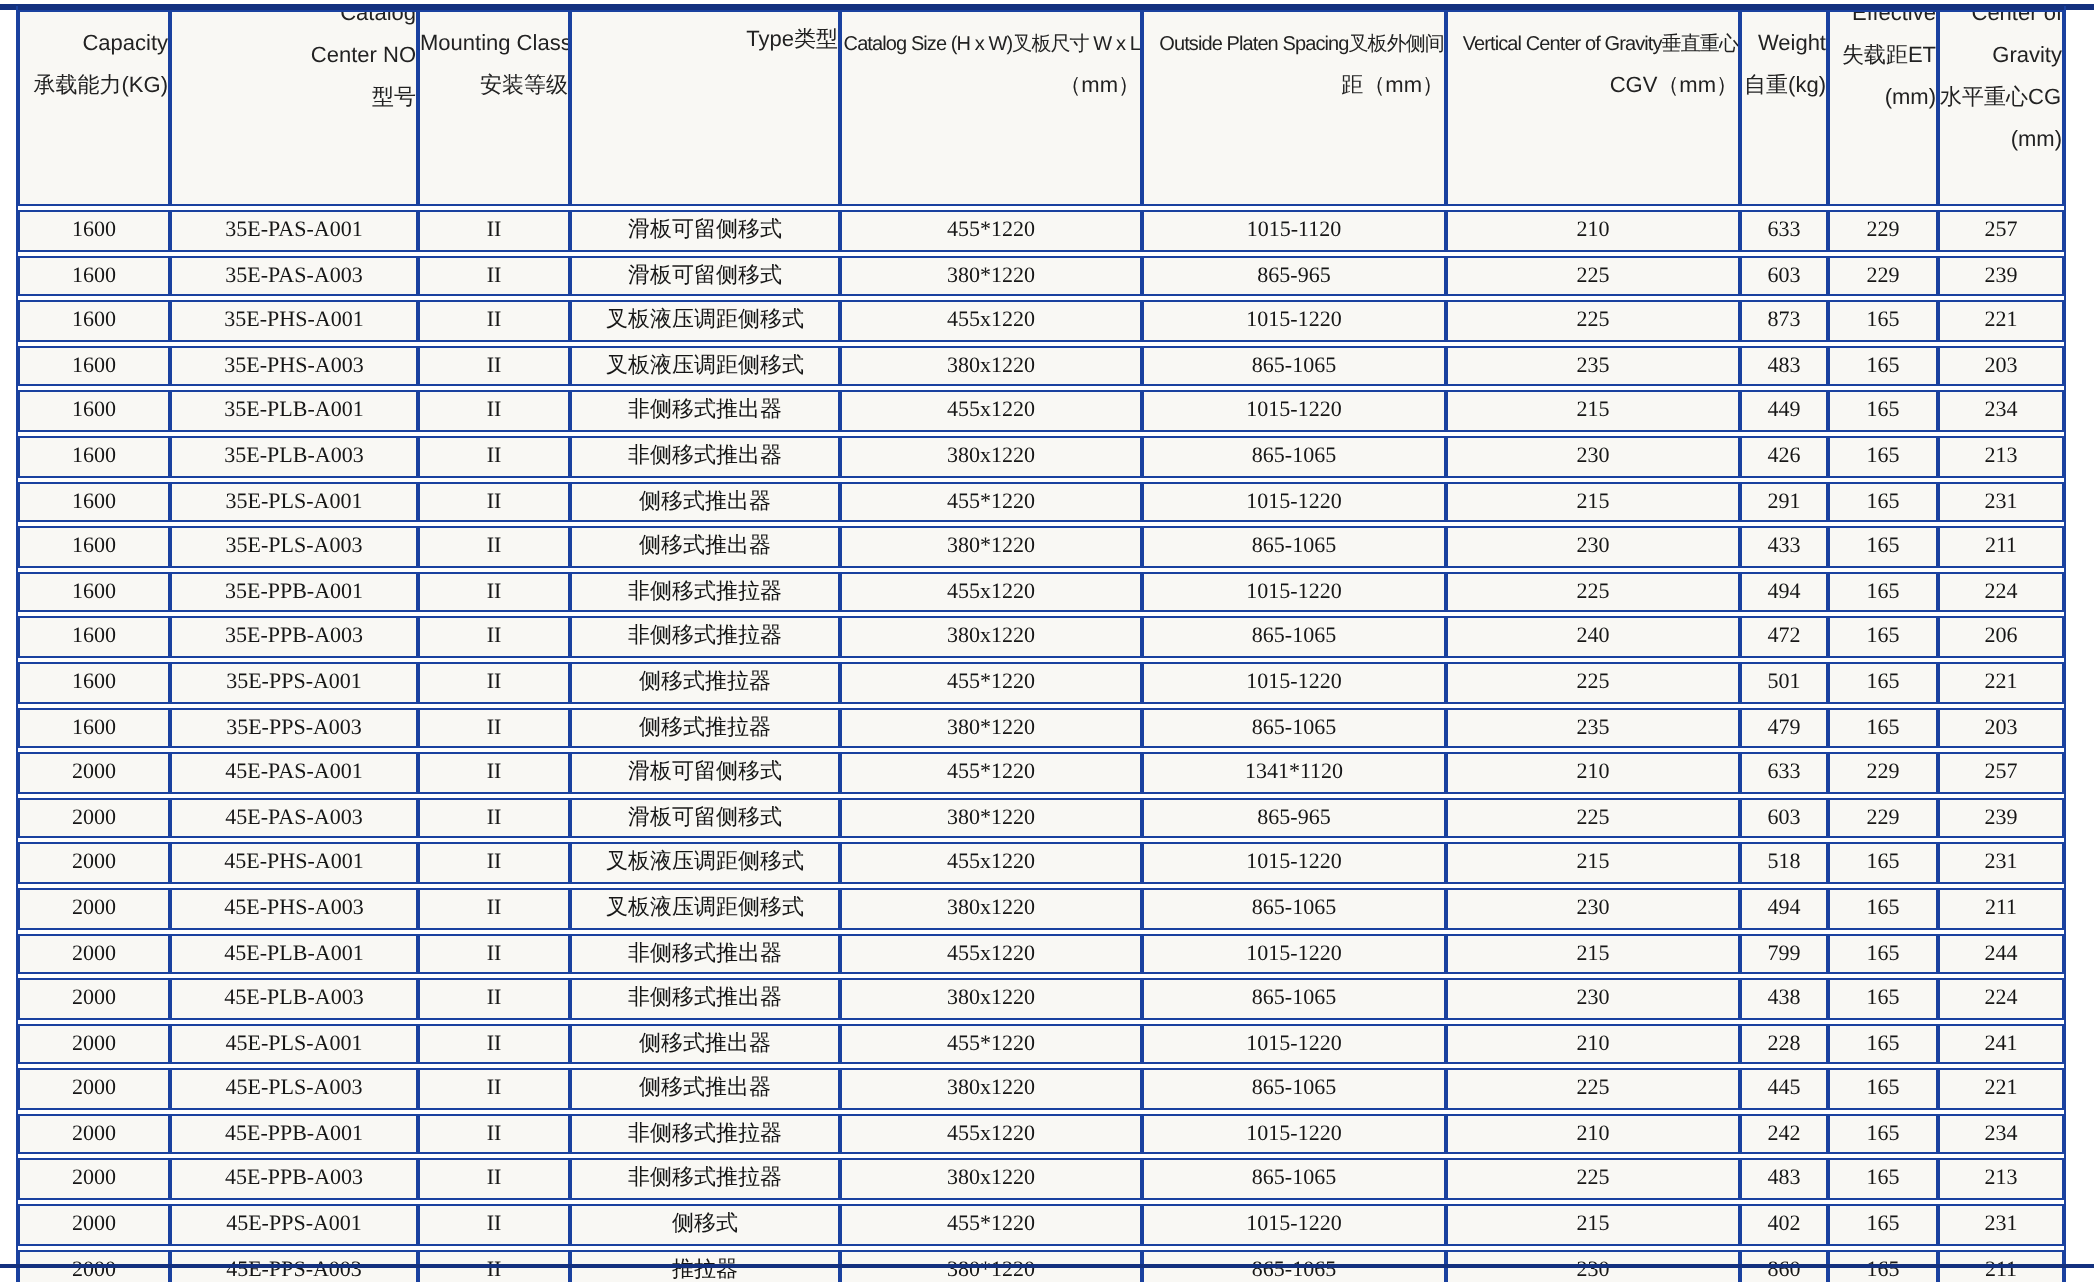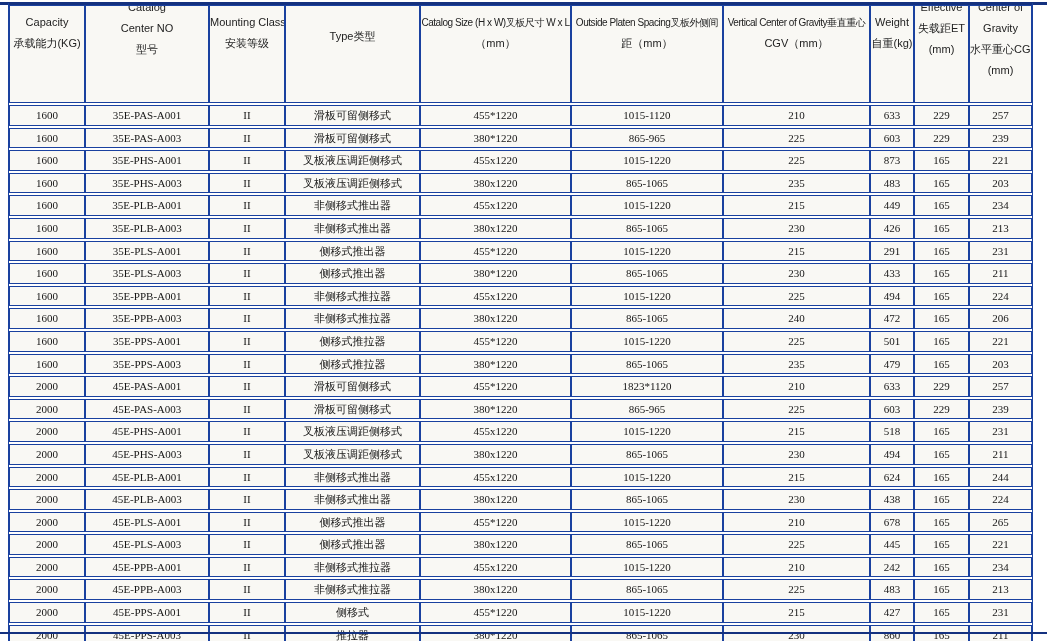--- a/index.html
+++ b/index.html
@@ -17,32 +17,32 @@
   }
   col.c1{width:76px}  col.c2{width:124px} col.c3{width:76px}  col.c4{width:135px}
   col.c5{width:151px} col.c6{width:152px} col.c7{width:147px} col.c8{width:44px}
   col.c9{width:55px}  col.c10{width:63px}
   th,td{
     box-sizing:border-box;border:1px solid #1a419f;background:#f9f8f4;
     overflow:hidden;padding:0;
   }
   th{
     height:98px;vertical-align:top;font-weight:normal;font-size:11px;
-    color:#222;text-align:center;
+    color:#222;text-align:right;
   }
   td{
     height:18.6px;line-height:18.6px;text-align:center;white-space:nowrap;
     font-family:"Liberation Serif","DejaVu Serif",serif;
     font-size:11px;color:#161616;
   }
   .hline{line-height:21px;white-space:nowrap}
   .tight{font-size:10px;letter-spacing:-0.45px}
   .off-2{margin-top:6px}      
   .off-top3{margin-top:-9px}  
-  .off-1line{margin-top:20px} 
+  .off-1line{margin-top:4px} 
 </style>
 </head>
 <body>
 
 <div class="top-line"></div>
 
 <table class="spec">
   <colgroup>
     <col class="c1">
       <col class="c2">
@@ -266,21 +266,21 @@
         <td>479</td>
         <td>165</td>
         <td>203</td>
       </tr>
       <tr>
         <td>2000</td>
         <td>45E-PAS-A001</td>
         <td>II</td>
         <td>滑板可留侧移式</td>
         <td>455*1220</td>
-        <td>1823*1120</td>
+        <td>1341*1120</td>
         <td>210</td>
         <td>633</td>
         <td>229</td>
         <td>257</td>
       </tr>
       <tr>
         <td>2000</td>
         <td>45E-PAS-A003</td>
         <td>II</td>
         <td>滑板可留侧移式</td>
@@ -316,21 +316,21 @@
         <td>211</td>
       </tr>
       <tr>
         <td>2000</td>
         <td>45E-PLB-A001</td>
         <td>II</td>
         <td>非侧移式推出器</td>
         <td>455x1220</td>
         <td>1015-1220</td>
         <td>215</td>
-        <td>624</td>
+        <td>799</td>
         <td>165</td>
         <td>244</td>
       </tr>
       <tr>
         <td>2000</td>
         <td>45E-PLB-A003</td>
         <td>II</td>
         <td>非侧移式推出器</td>
         <td>380x1220</td>
         <td>865-1065</td>
@@ -340,23 +340,23 @@
         <td>224</td>
       </tr>
       <tr>
         <td>2000</td>
         <td>45E-PLS-A001</td>
         <td>II</td>
         <td>侧移式推出器</td>
         <td>455*1220</td>
         <td>1015-1220</td>
         <td>210</td>
-        <td>678</td>
-        <td>165</td>
-        <td>265</td>
+        <td>228</td>
+        <td>165</td>
+        <td>241</td>
       </tr>
       <tr>
         <td>2000</td>
         <td>45E-PLS-A003</td>
         <td>II</td>
         <td>侧移式推出器</td>
         <td>380x1220</td>
         <td>865-1065</td>
         <td>225</td>
         <td>445</td>
@@ -388,21 +388,21 @@
         <td>213</td>
       </tr>
       <tr>
         <td>2000</td>
         <td>45E-PPS-A001</td>
         <td>II</td>
         <td>侧移式</td>
         <td>455*1220</td>
         <td>1015-1220</td>
         <td>215</td>
-        <td>427</td>
+        <td>402</td>
         <td>165</td>
         <td>231</td>
       </tr>
       <tr>
         <td>2000</td>
         <td>45E-PPS-A003</td>
         <td>II</td>
         <td>推拉器</td>
         <td>380*1220</td>
         <td>865-1065</td>

